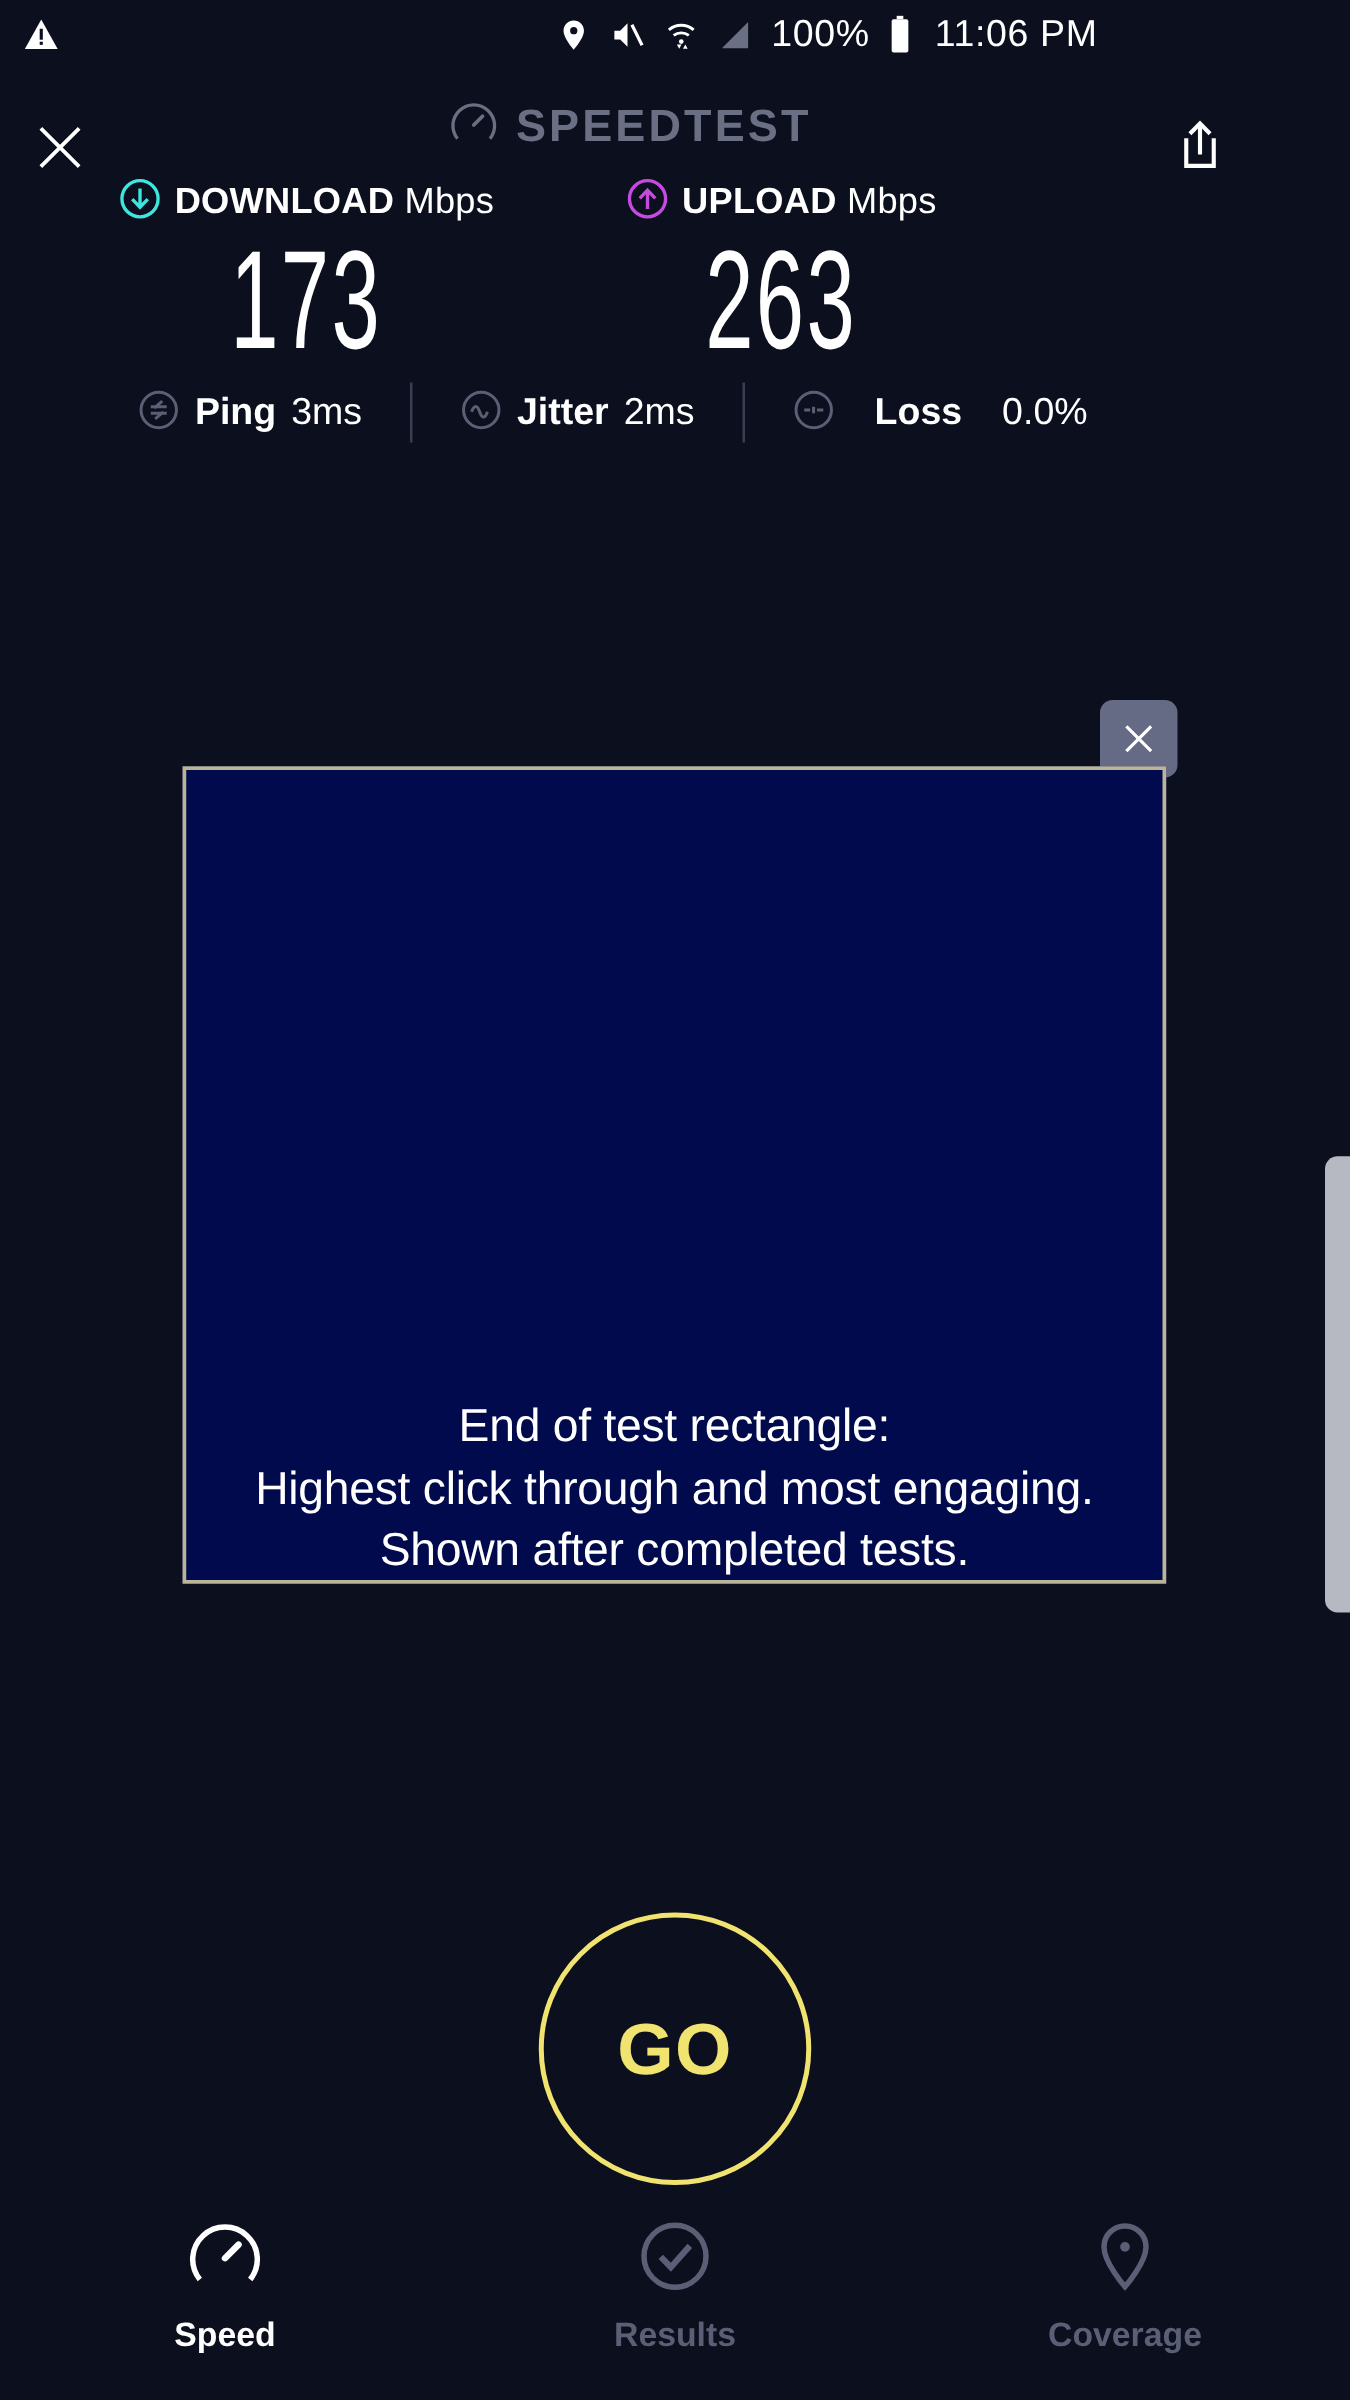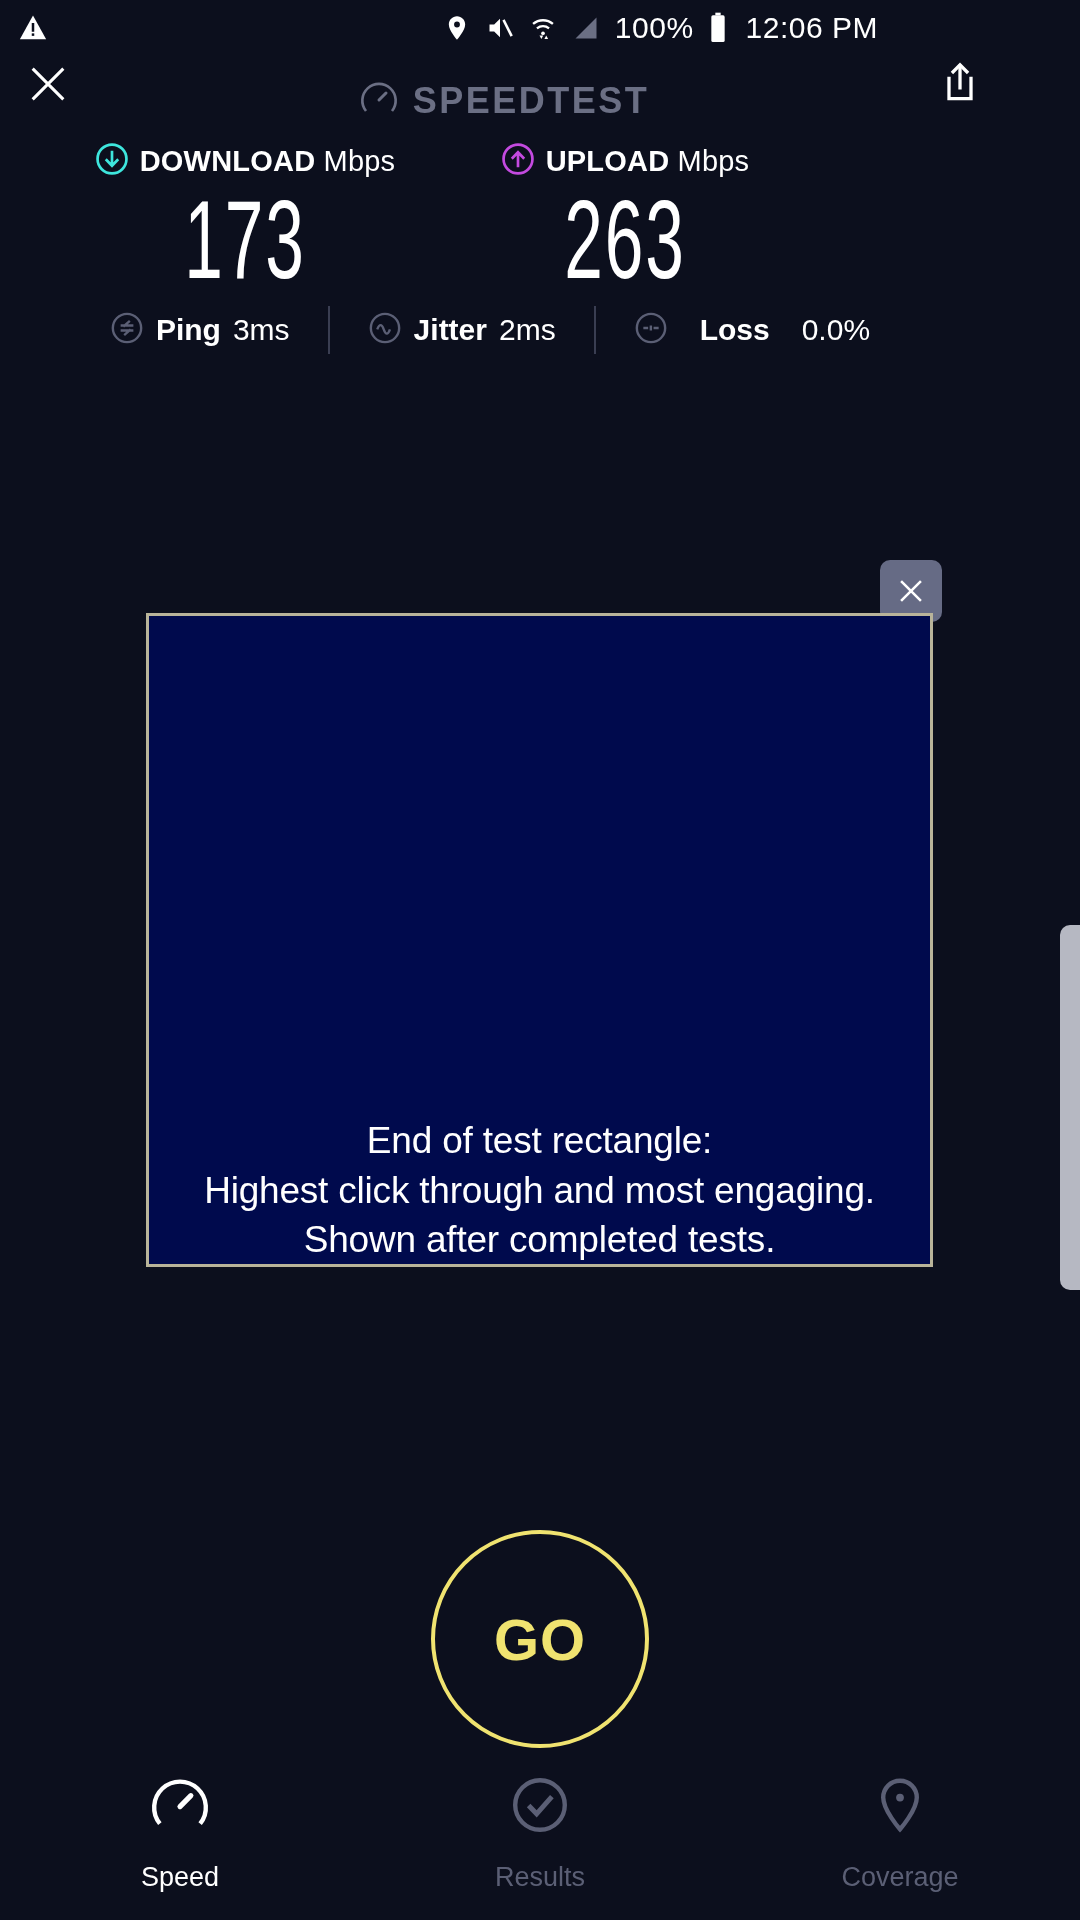--- a/index.html
+++ b/index.html
@@ -19,21 +19,21 @@
   }
   .sb-left { display:flex; align-items:center; gap:10px; }
   .sb-right { margin-left:auto; display:flex; align-items:center; gap:14px; }
   .sb-icon { display:inline-flex; align-items:center; justify-content:center; }
   .sb-batt-pct { font-size:30px; letter-spacing:0.5px; font-weight:400; }
   .sb-time { font-size:30px; letter-spacing:0.5px; font-weight:400; margin-left:4px; }
 
   
   .header {
     position:absolute; top:56px; left:0; width:1008px; height:90px;
-    display:flex; align-items:flex-start; padding:0 20px;
+    display:flex; align-items:flex-end; padding:0 20px;
   }
   .hdr-close { width:56px; height:56px; display:flex; align-items:center; justify-content:center; }
   .hdr-brand {
     position:absolute; left:0; right:0; top:0; height:90px;
     display:flex; align-items:center; justify-content:center; gap:14px;
     pointer-events:none;
   }
   .hdr-brand-text {
     color:#6b6f84; font-size:36px; font-weight:700;
     letter-spacing:2.5px;
@@ -94,21 +94,21 @@
     display:flex; align-items:center; justify-content:center;
     background:transparent;
   }
   .go-label { color:#f0e370; font-size:58px; font-weight:700; letter-spacing:1px; }
 
   
   .bottomnav {
     position:absolute; left:0; bottom:0; width:1080px; height:160px;
     display:flex; align-items:flex-start; padding-top:14px;
   }
-  .nav-item { flex:1; display:flex; flex-direction:column; align-items:center; gap:22px; }
+  .nav-item { flex:1; display:flex; flex-direction:column; align-items:center; gap:12px;font-weight:bold; }
   .nav-label { font-size:27px; }
   .nav-item.active .nav-label { color:#ffffff; }
   .nav-item .nav-label { color:#5b5f75; }
 </style>
 </head>
 <body>
 
 <div id="app">
 
   <div class="statusbar">
@@ -147,21 +147,21 @@
             <path fill="#6b6f84" d="M21 3 L21 21 L3 21 Z"></path>
           </svg>
       </span>
       <span class="sb-batt-pct">100%</span>
       <span class="sb-icon">
         <svg width="20" height="32" viewBox="0 0 12 24">
             <rect x="4" y="0.5" width="4" height="2" fill="#ffffff"></rect>
             <rect x="1" y="2.5" width="10" height="20" rx="1.2" fill="#ffffff"></rect>
           </svg>
       </span>
-      <span class="sb-time">12:06 PM</span>
+      <span class="sb-time">11:06 PM</span>
     </div>
   </div>
 
   <div class="header">
     <div class="hdr-close">
       <svg width="46" height="46" viewBox="0 0 24 24">
           <path stroke="#ffffff" stroke-width="1.6" d="M4 4 L20 20 M20 4 L4 20"></path>
         </svg>
     </div>
     <div class="hdr-brand">

